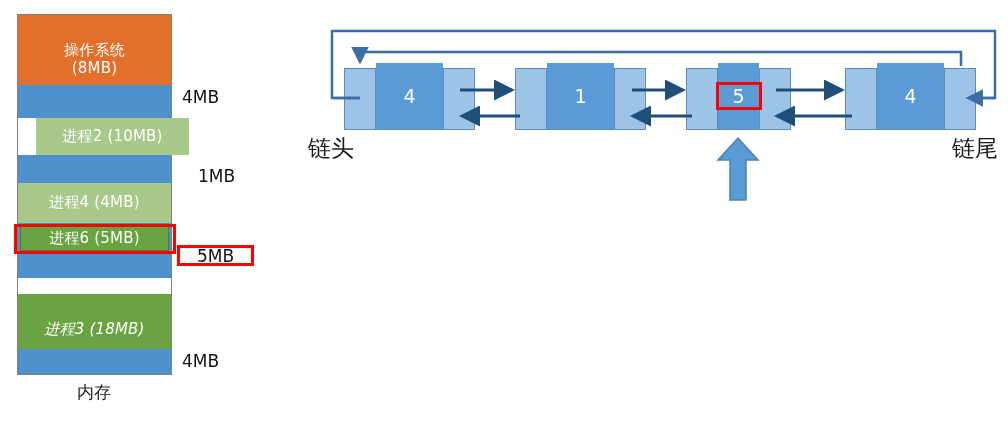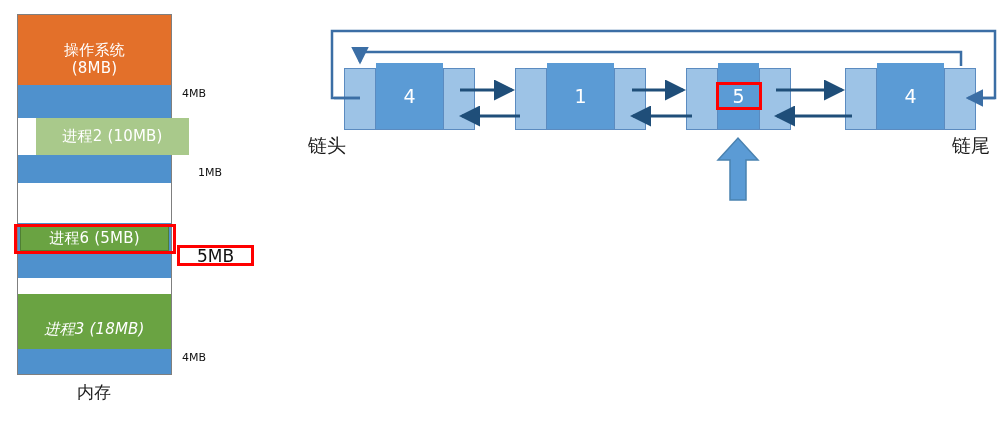--- a/index.html
+++ b/index.html
@@ -14,21 +14,21 @@
 
   
   #memory-panel{position:absolute;left:0;top:0;width:280px;height:434px;}
   .mem-bar{position:absolute;left:17px;top:14px;width:155px;height:361px;
            border:1px solid #7f7f7f;box-sizing:border-box;}
   .mem-block{position:absolute;left:0;width:153px;box-sizing:border-box;
              display:flex;align-items:center;justify-content:center;
              color:#ffffff;font-size:15px;line-height:1.15;text-align:center;
              letter-spacing:.2px;}
   .mem-block.two-line{flex-direction:column;}
-  .mem-label{position:absolute;font-size:11px;color:#111111;
+  .mem-label{position:absolute;font-size:17px;color:#111111;
              font-family:"DejaVu Sans","Liberation Sans",sans-serif;}
   .mem-caption{position:absolute;font-size:17px;color:#1a1a1a;}
   .redbox{position:absolute;border:3px solid #ff0000;box-sizing:border-box;
           background:transparent;}
   .redbox-label{position:absolute;border:3px solid #ff0000;background:#ffffff;
                 box-sizing:border-box;display:flex;align-items:center;
                 justify-content:center;font-size:17px;color:#111111;}
 
   
   #list-panel{position:absolute;left:280px;top:0;width:728px;height:434px;}
@@ -40,21 +40,21 @@
   .cell-val{flex:1;height:100%;background:#5b9bd5;
             display:flex;align-items:center;justify-content:center;
             color:#ffffff;font-size:19px;position:relative;}
   .node.tall .cell-val{margin-top:-6px;height:calc(100% + 6px);}
   .val-red{position:absolute;left:50%;top:50%;transform:translate(-50%,-50%);
            width:46px;height:28px;border:3px solid #ff0000;box-sizing:border-box;
            display:flex;align-items:center;justify-content:center;
            color:#ffffff;font-size:19px;}
   .arrow-svg{position:absolute;left:0;top:0;width:728px;height:434px;
              pointer-events:none;}
-  .chain-label{position:absolute;font-size:19px;color:#1a1a1a;}
+  .chain-label{position:absolute;font-size:23px;color:#1a1a1a;}
 </style>
 </head>
 <body>
 
 <div id="root">
 
   <div id="memory-panel">
 
     <div class="mem-bar">
 
@@ -64,20 +64,23 @@
       </div>
 
       <div class="mem-block" style="top:70px;height:33px;background:#4f91cd;"></div>
 
       <div class="mem-block" style="top:103px;height:37px;background:#a9c98b;margin-left:18px;">
         <span>进程2 (10MB)</span>
       </div>
 
       <div class="mem-block" style="top:140px;height:28px;background:#4f91cd;"></div>
 
+      <div class="mem-block" style="top:168px;height:40px;background:#a9c98b;">
+        <span>进程4 (4MB)</span>
+      </div>
 
       <div class="mem-block" style="top:208px;height:30px;background:#4f91cd;"></div>
       <div class="mem-block" style="top:211px;left:2px;width:149px;height:25px;background:#6aa342;border:1px solid #4f7f33;">
         <span>进程6 (5MB)</span>
       </div>
 
       <div class="mem-block" style="top:238px;height:25px;background:#4f91cd;"></div>
 
       <div class="mem-block" style="top:279px;height:71px;background:#6aa342;font-style:italic;">
         <span>进程3 (18MB)</span>

